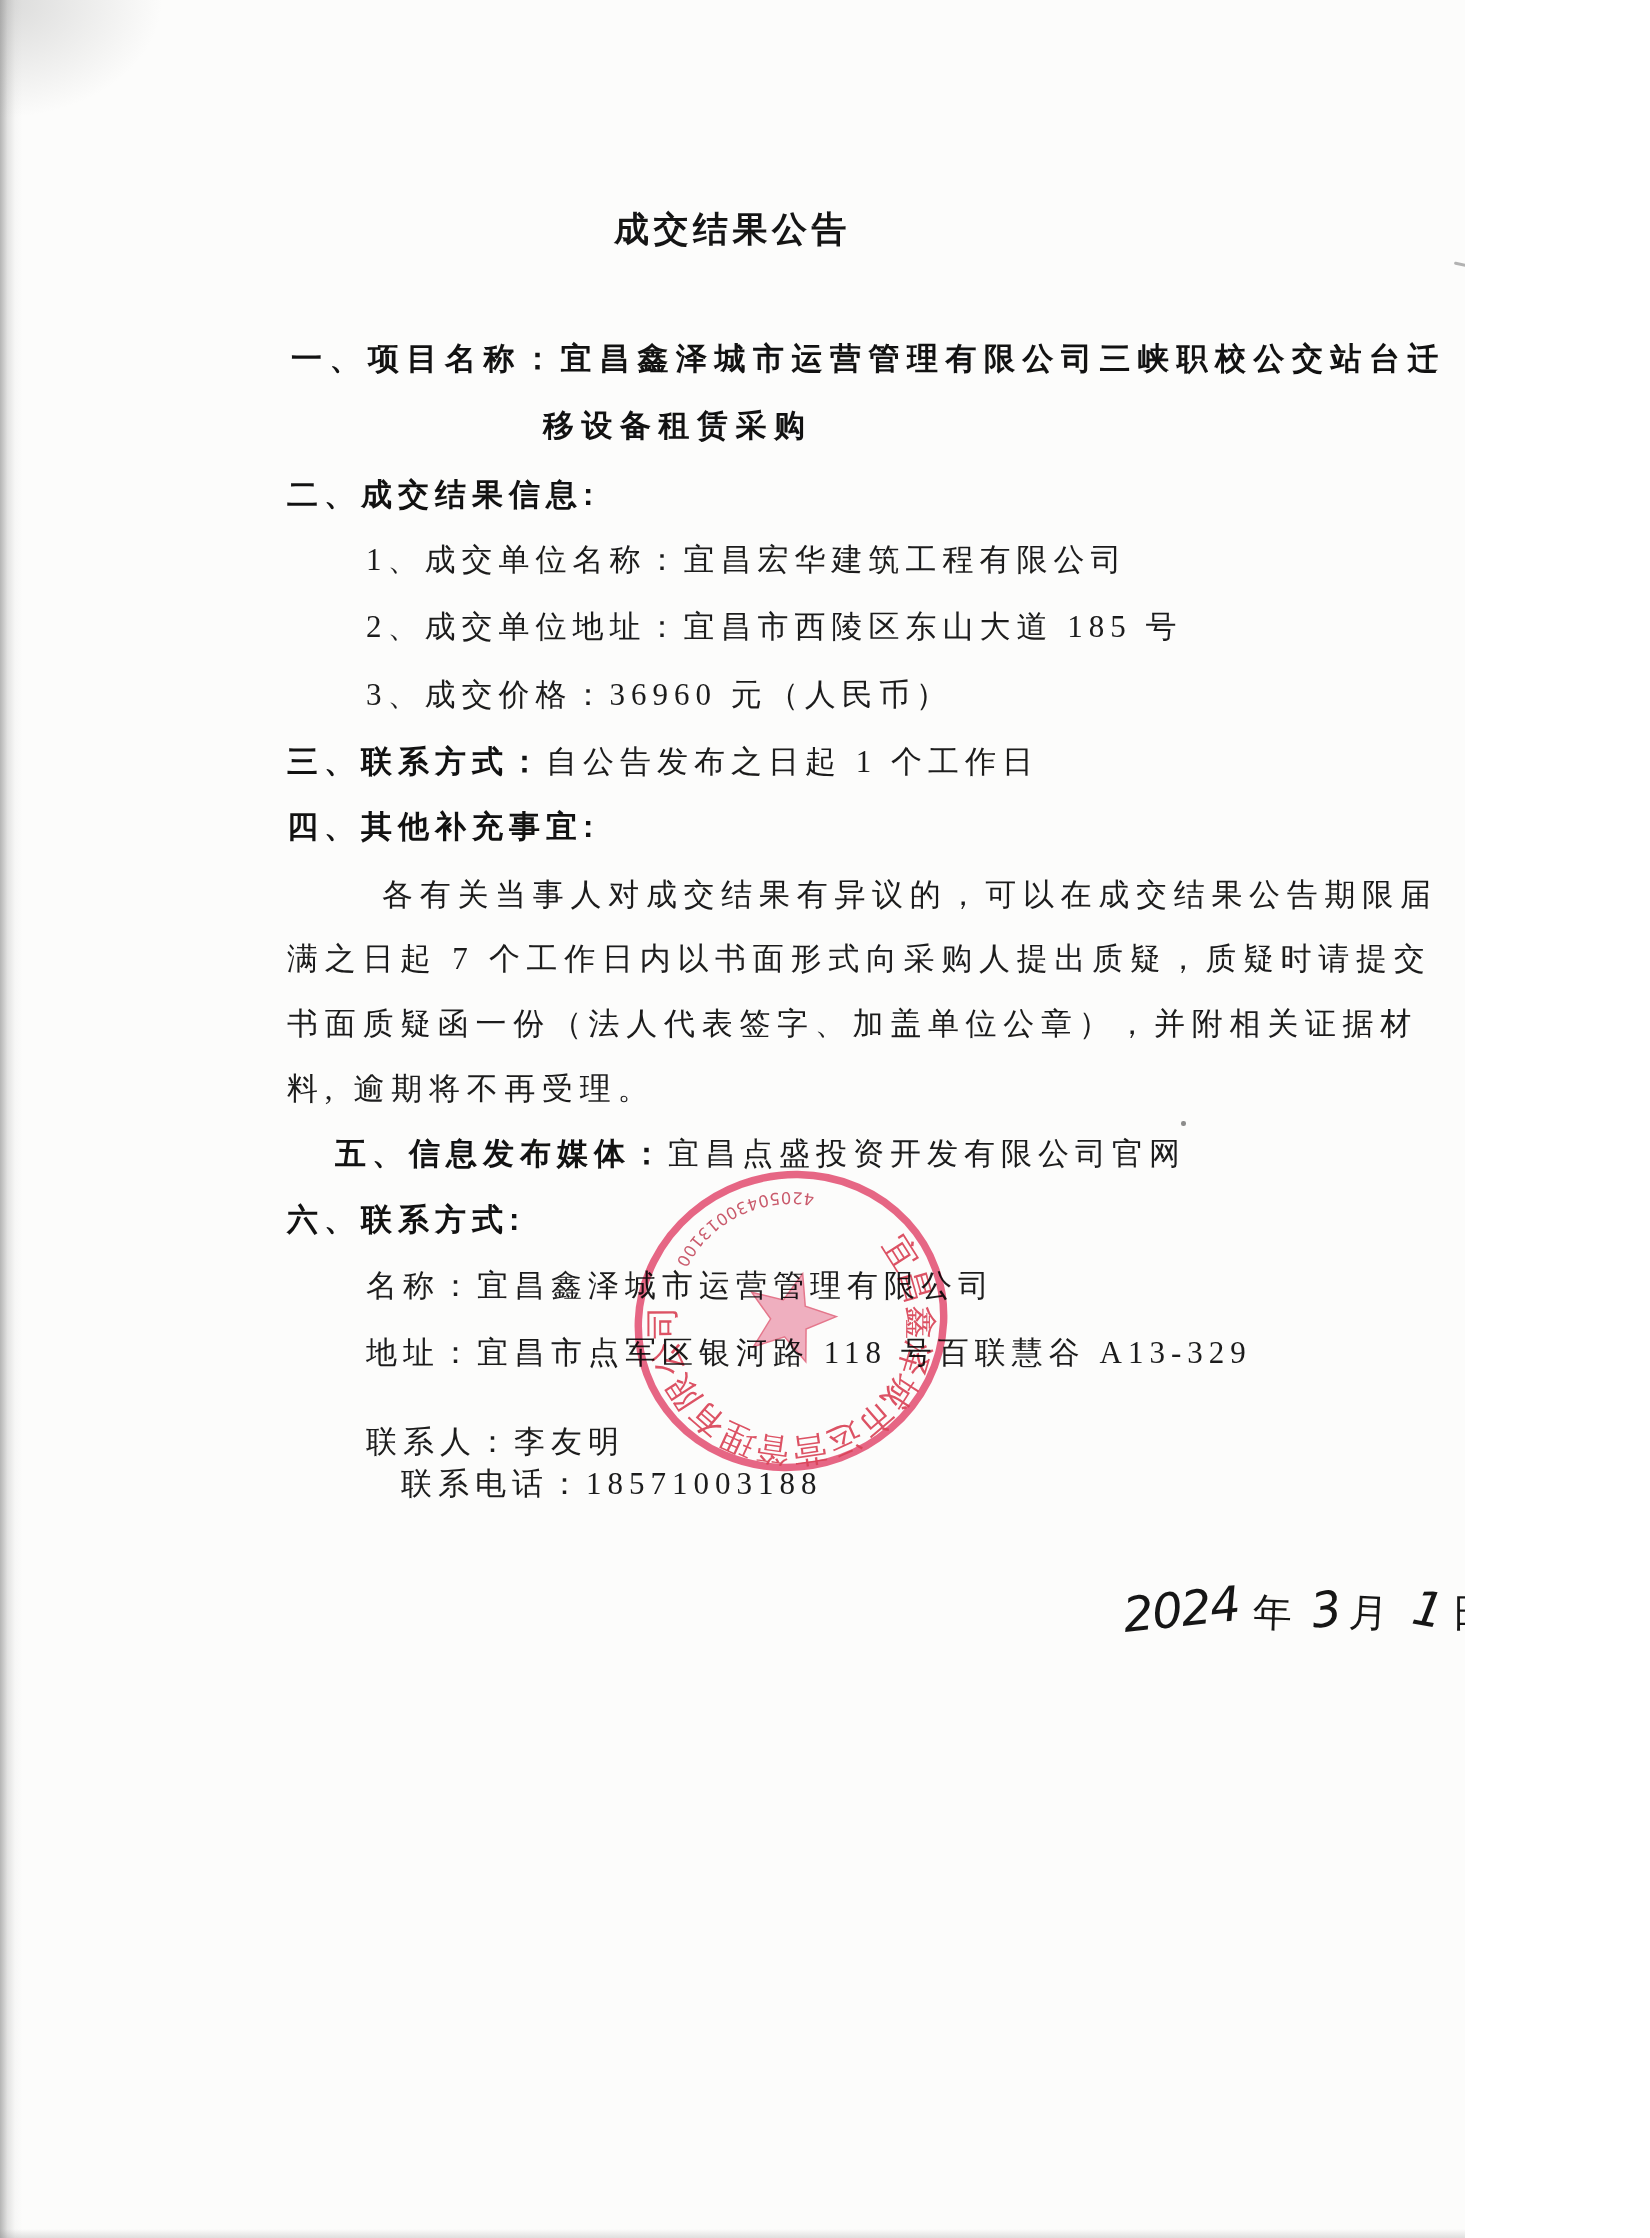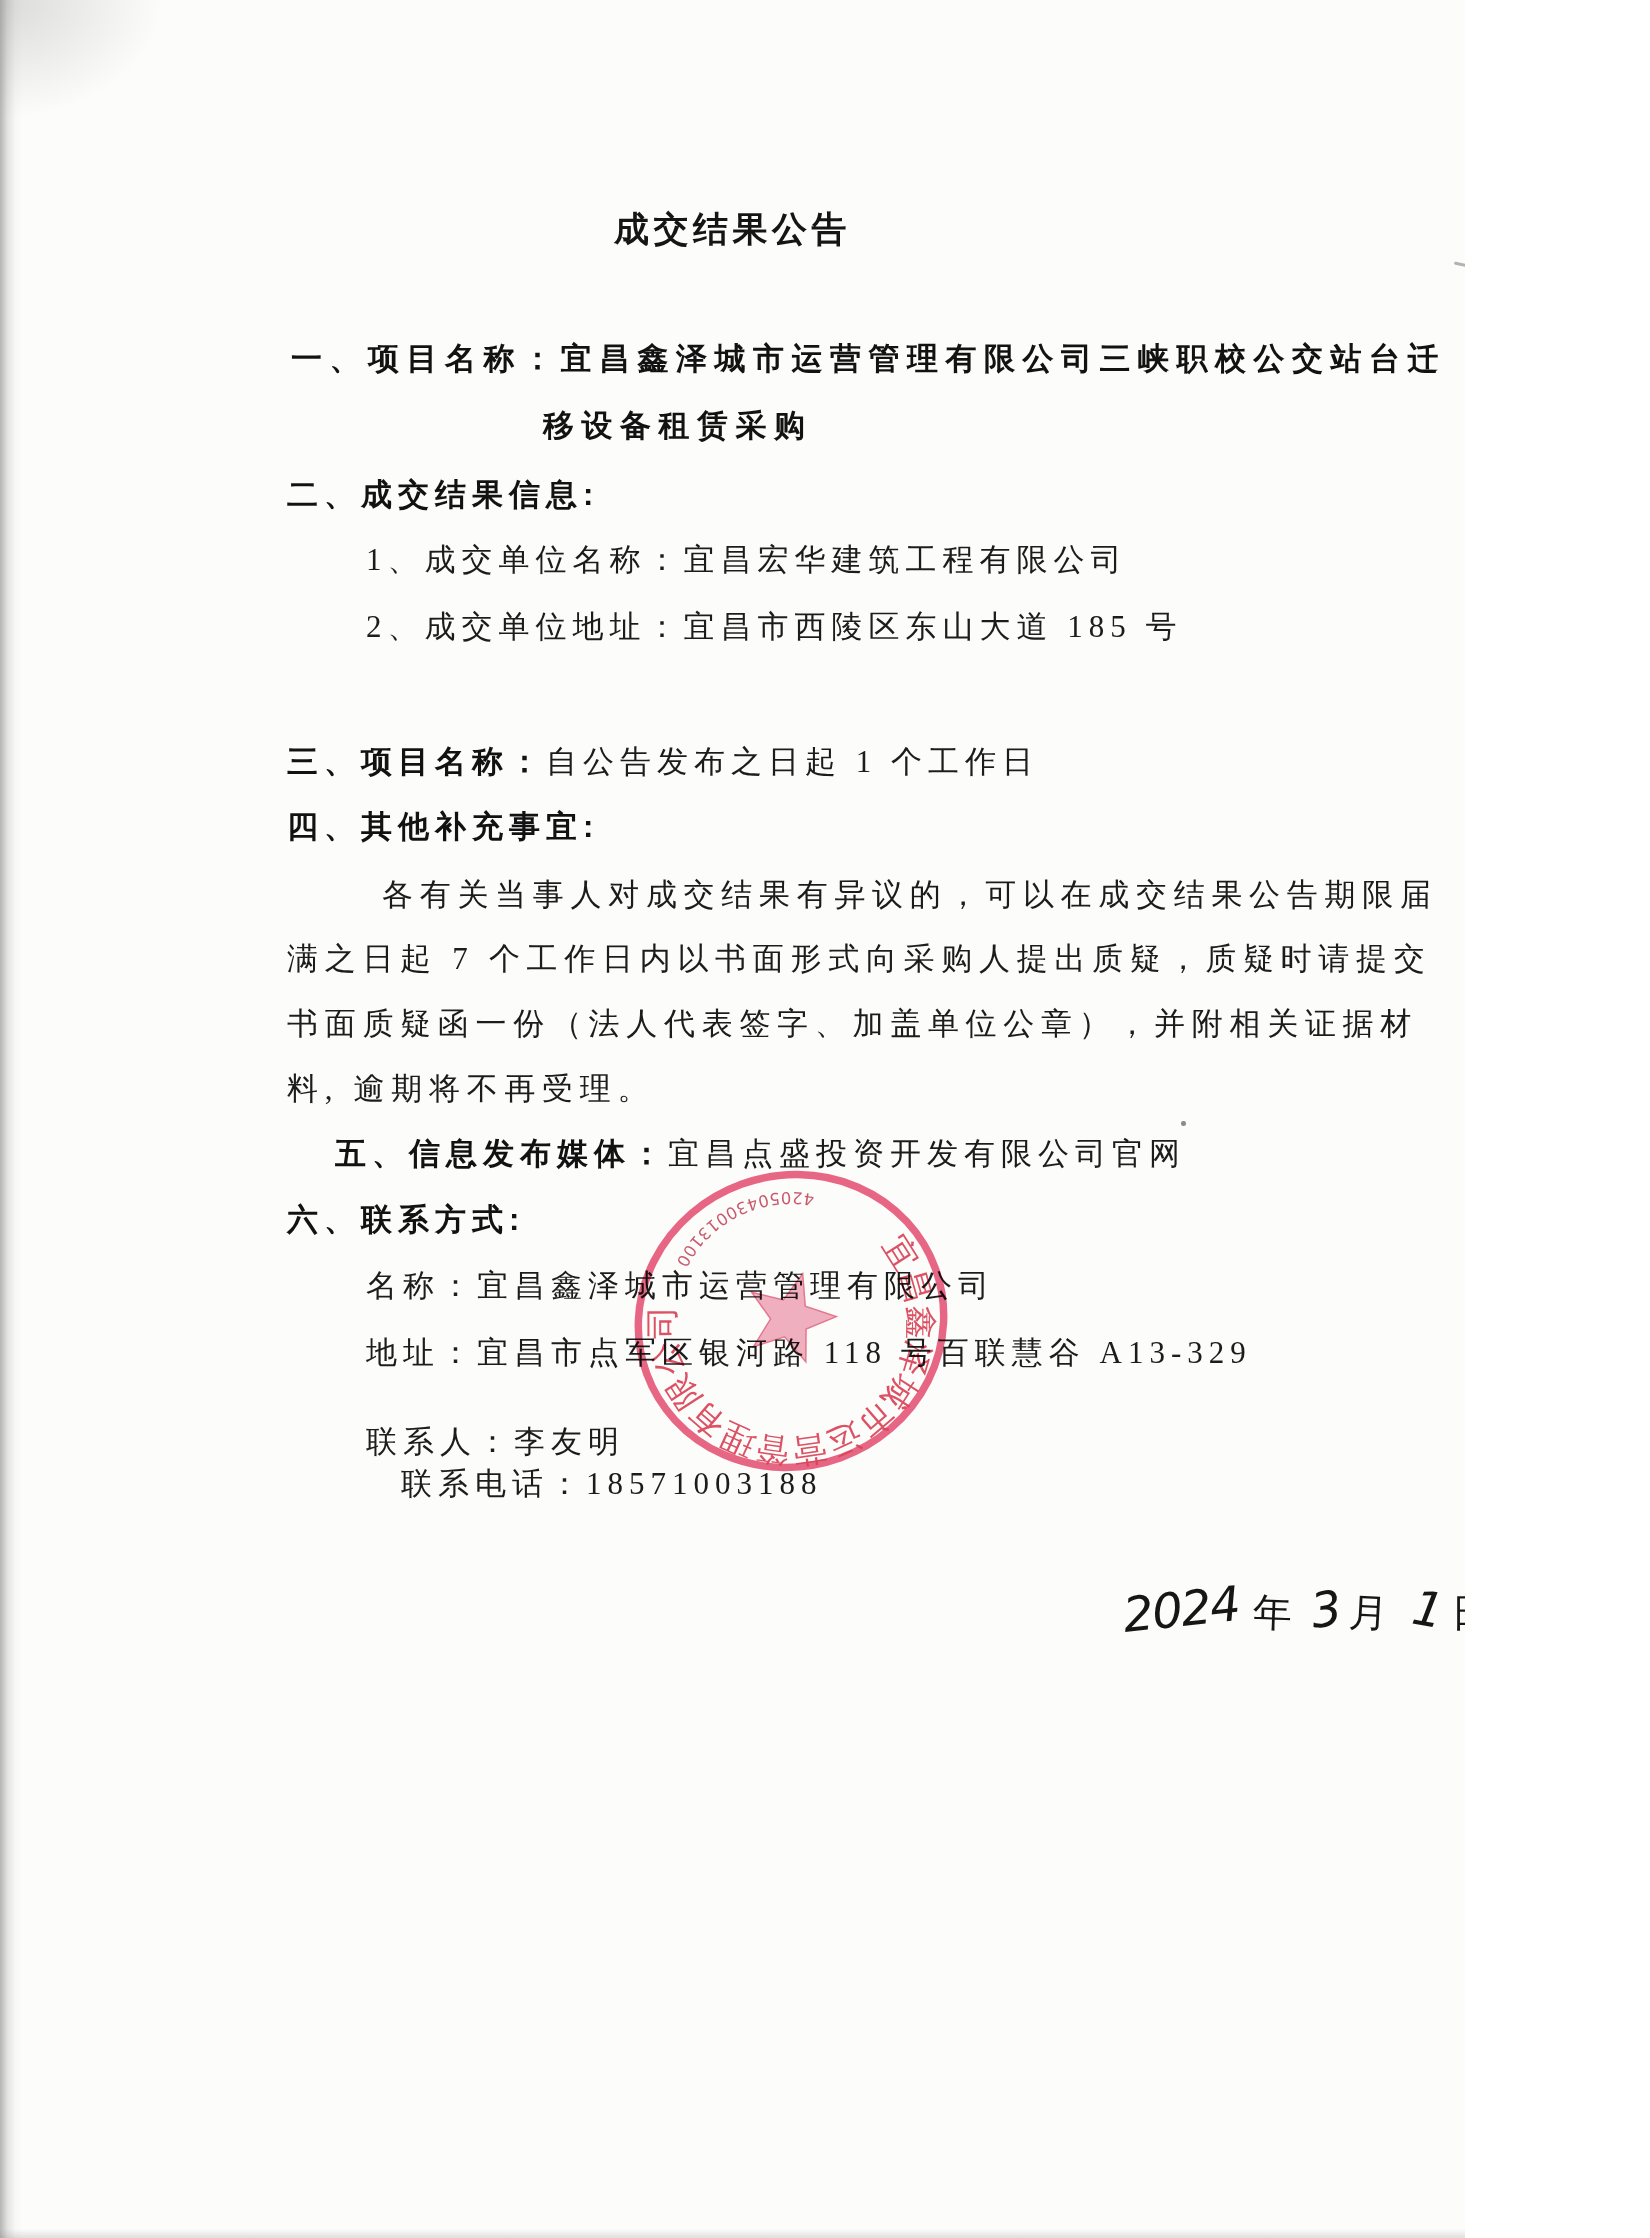--- a/index.html
+++ b/index.html
@@ -97,23 +97,24 @@
   <div class="t-line hd ls10" style="left:291px; top:342px;">
     <span>一、项目名称：</span><span>宜昌鑫泽城市运营管理有限公司三峡职校公交站台迁</span>
   </div>
   <div class="t-line hd ls10" style="left:543px; top:409px;">
     <span>移设备租赁采购</span>
   </div>
 
   <div class="t-line hd" style="left:287px; top:478px;">二、成交结果信息:</div>
   <div class="t-line" style="left:366px; top:543px;">1、成交单位名称：宜昌宏华建筑工程有限公司</div>
   <div class="t-line" style="left:366px; top:610px;">2、成交单位地址：宜昌市西陵区东山大道 185 号</div>
+  <div class="t-line" style="left:366px; top:678px;">3、成交价格：36960 元（人民币）</div>
 
   <div class="t-line" style="left:287px; top:745px;">
-    <span class="hd">三、项目名称：</span><span>自公告发布之日起 1 个工作日</span>
+    <span class="hd">三、联系方式：</span><span>自公告发布之日起 1 个工作日</span>
   </div>
 
   <div class="t-line hd" style="left:287px; top:810px;">四、其他补充事宜:</div>
   <div class="t-line ls9" style="left:382px; top:878px;text-align:center;">各有关当事人对成交结果有异议的，可以在成交结果公告期限届</div>
   <div class="t-line ls9" style="left:287px; top:942px;">满之日起 7 个工作日内以书面形式向采购人提出质疑，质疑时请提交</div>
   <div class="t-line ls9" style="left:287px; top:1007px;">书面质疑函一份（法人代表签字、加盖单位公章），并附相关证据材</div>
   <div class="t-line ls9" style="left:287px; top:1072px;">料, 逾期将不再受理。</div>
 
   <div class="t-line" style="left:287px; top:1137px;margin-left:48px;">
     <span class="hd">五、信息发布媒体：</span><span>宜昌点盛投资开发有限公司官网</span>

